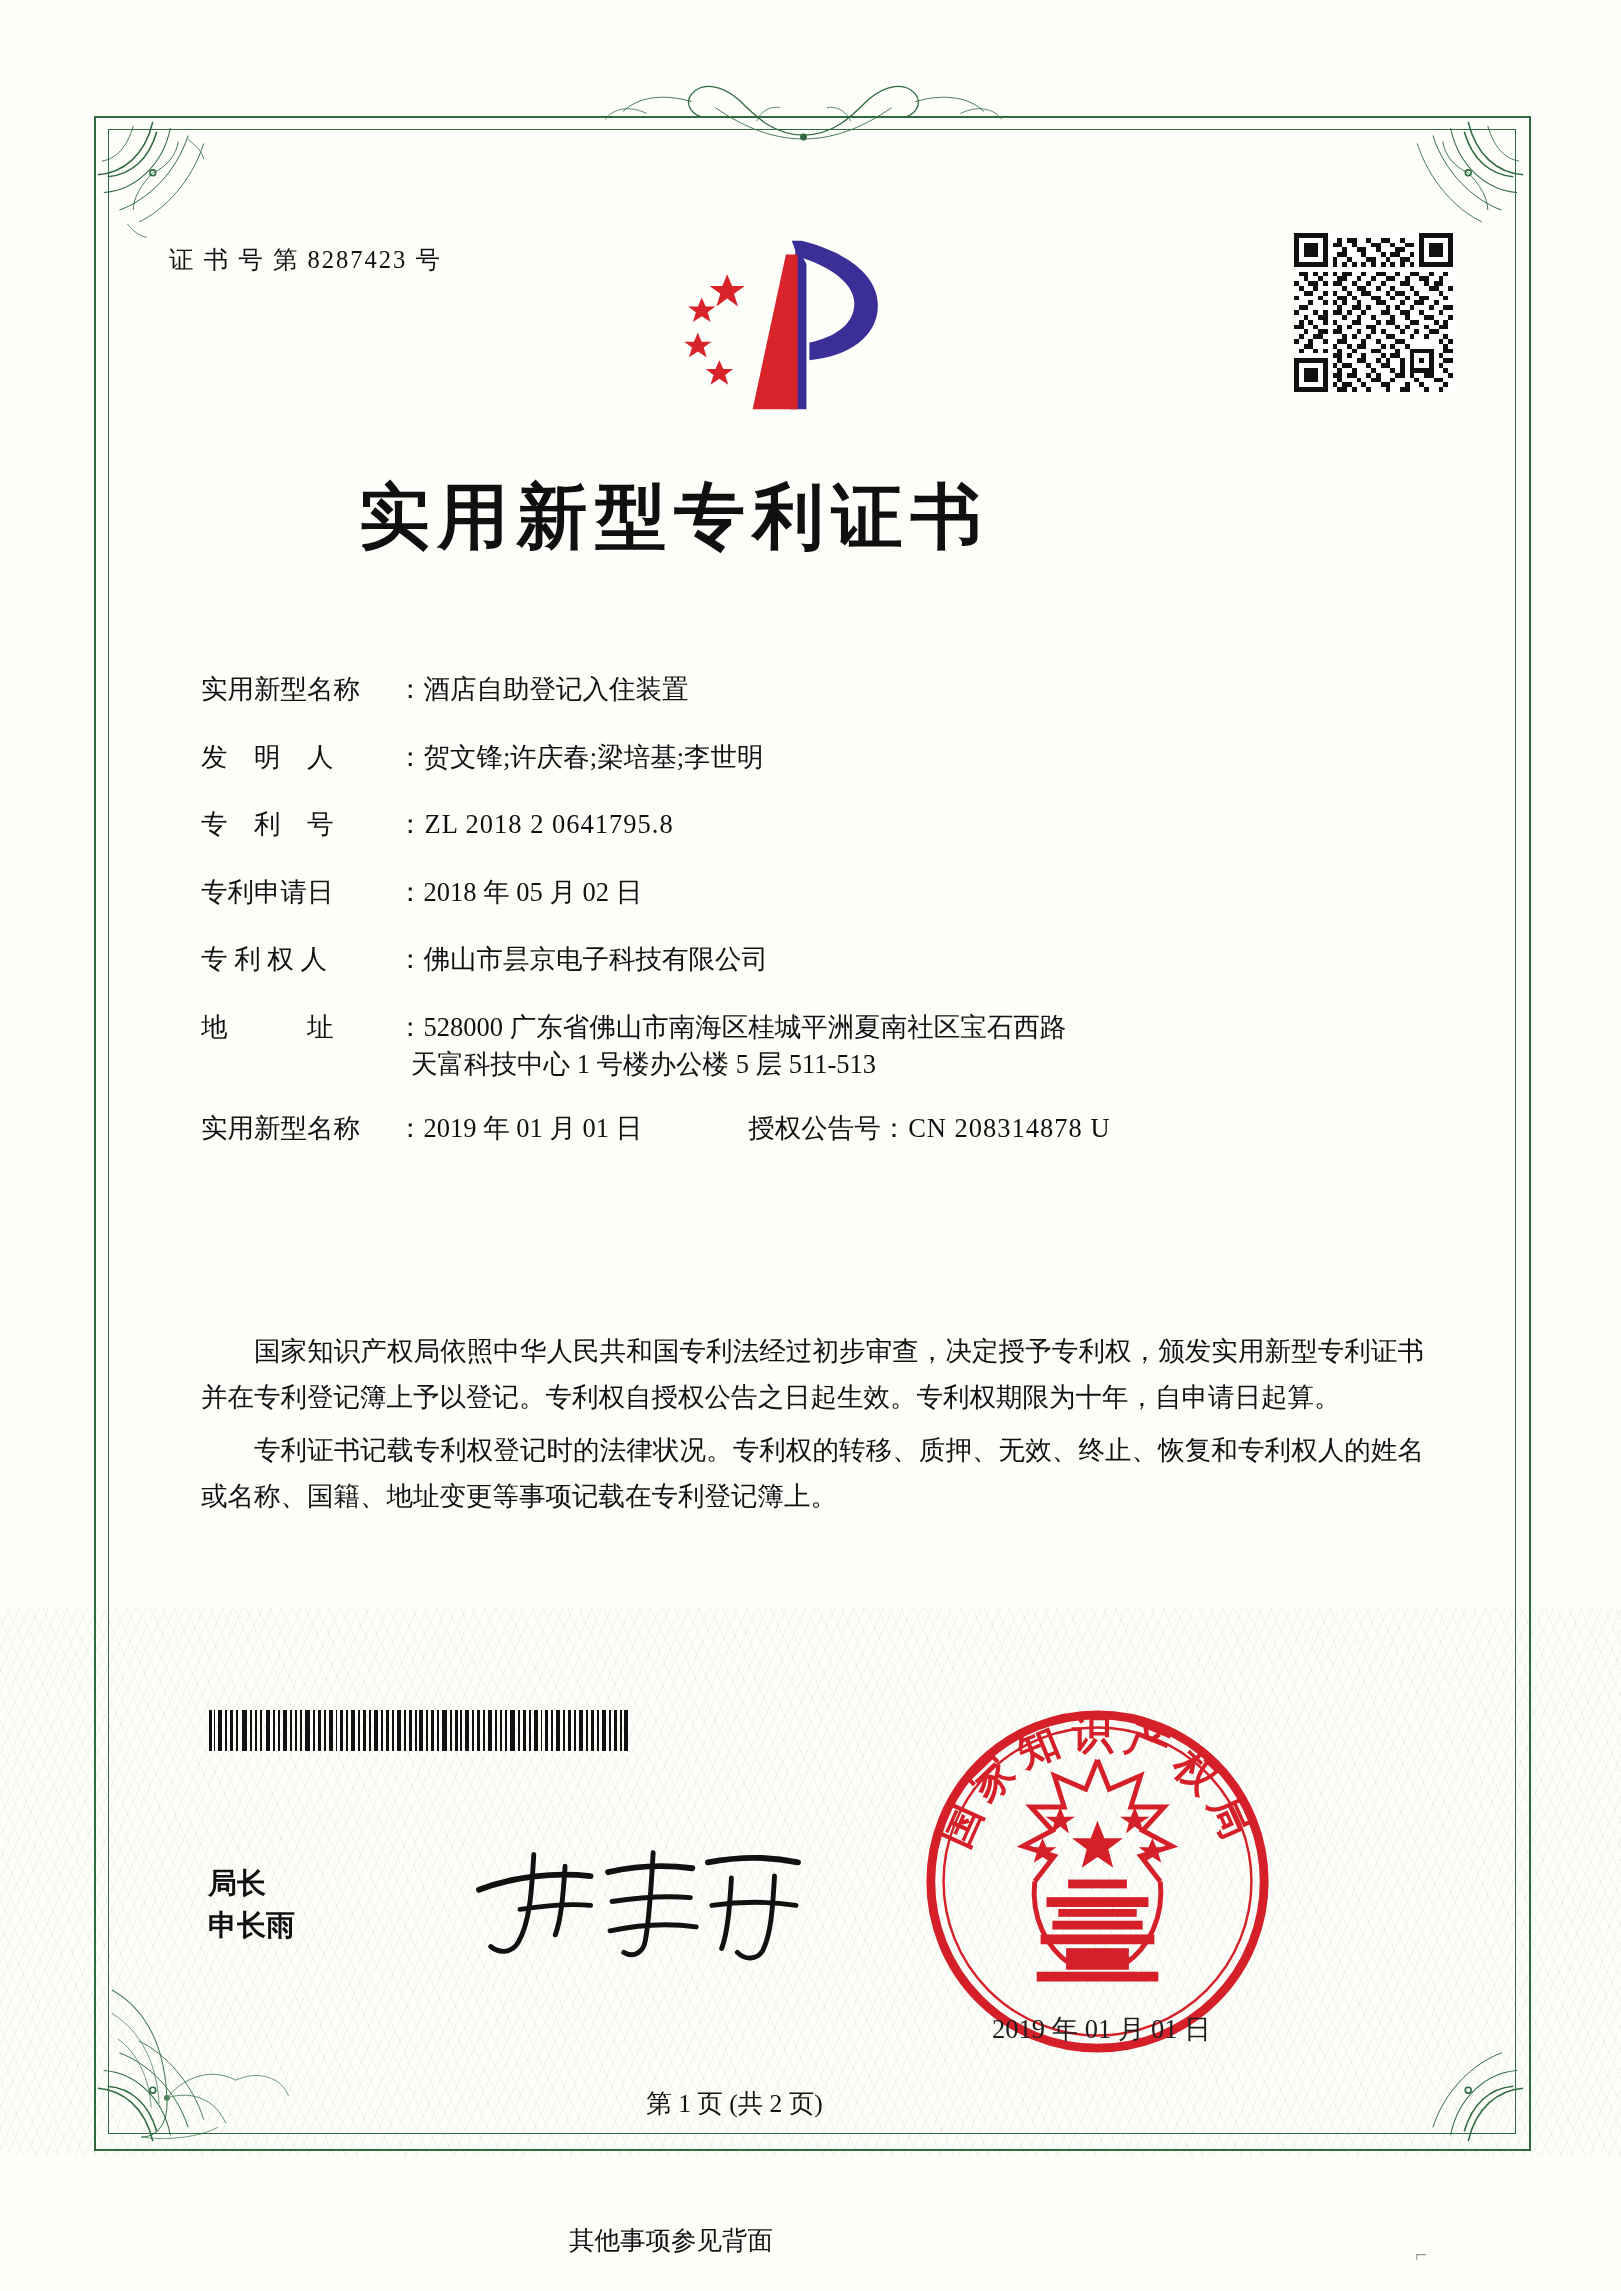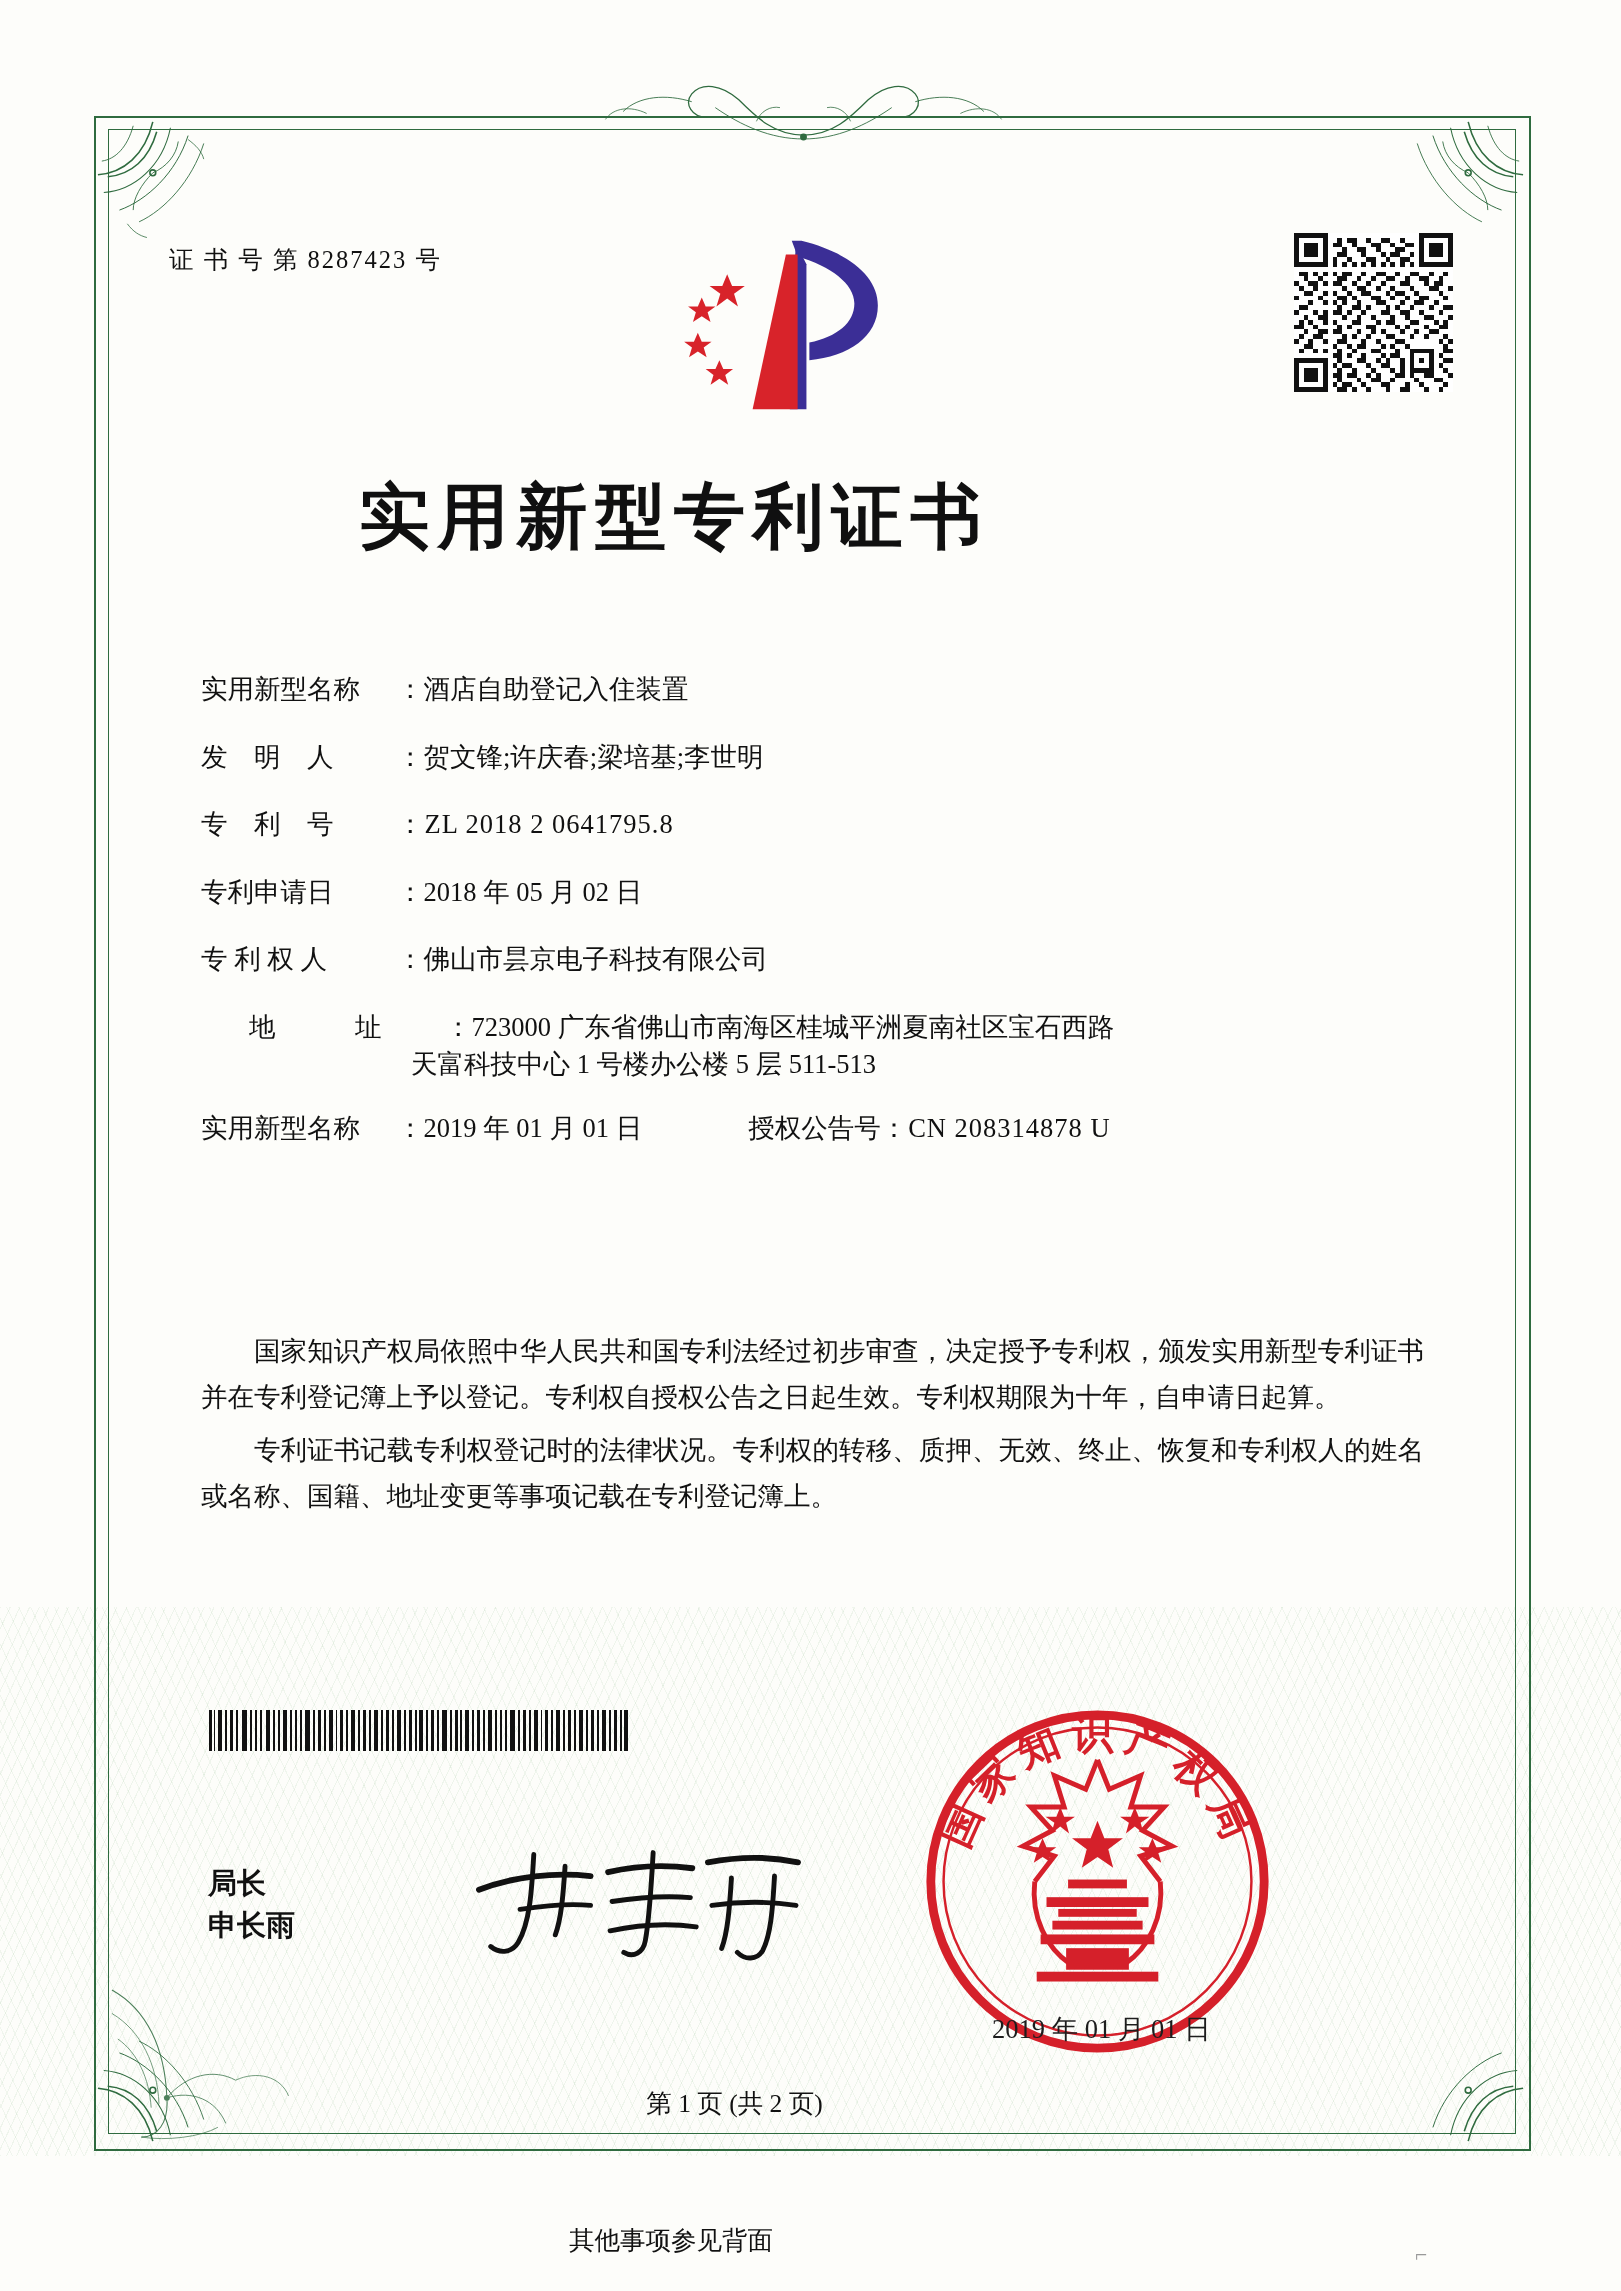--- a/index.html
+++ b/index.html
@@ -672,23 +672,23 @@
     <div class="frow">
       <div class="flabel">专利申请日</div>
       <div class="fvalue">：<span>2018 年 05 月 02 日</span></div>
     </div>
 
     <div class="frow">
       <div class="flabel">专 利 权 人</div>
       <div class="fvalue">：<span>佛山市昙京电子科技有限公司</span></div>
     </div>
 
-    <div class="frow" style="margin-bottom:29px;margin-left:48px;">
+    <div class="frow" style="margin-bottom:29px;">
       <div class="flabel">地　　　址</div>
-      <div class="fvalue">：<span>723000 广东省佛山市南海区桂城平洲夏南社区宝石西路</span></div>
+      <div class="fvalue">：<span>528000 广东省佛山市南海区桂城平洲夏南社区宝石西路</span></div>
     </div>
 
     <div class="addr-second">天富科技中心 1 号楼办公楼 5 层 511-513</div>
 
     <div class="grant-row">
       <div class="flabel">实用新型名称</div>
       <div class="fvalue">：<span>2019 年 01 月 01 日</span></div>
       <span class="grant-gap"></span>
       <div class="fvalue">授权公告号</div>
       <div class="fvalue mono">：<span>CN 208314878 U</span></div>

